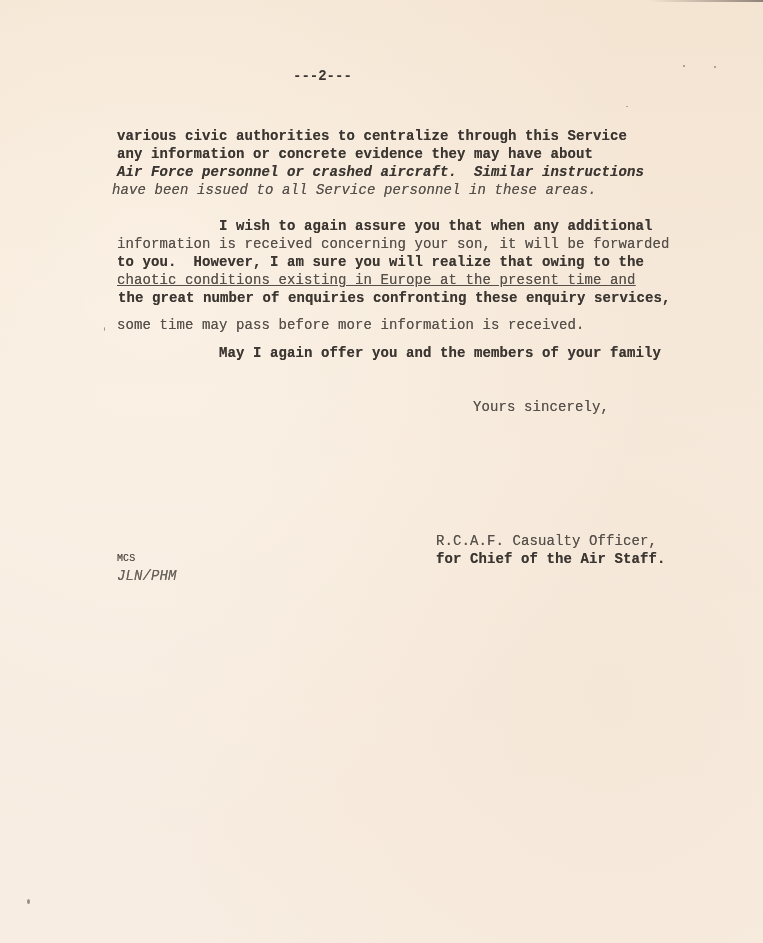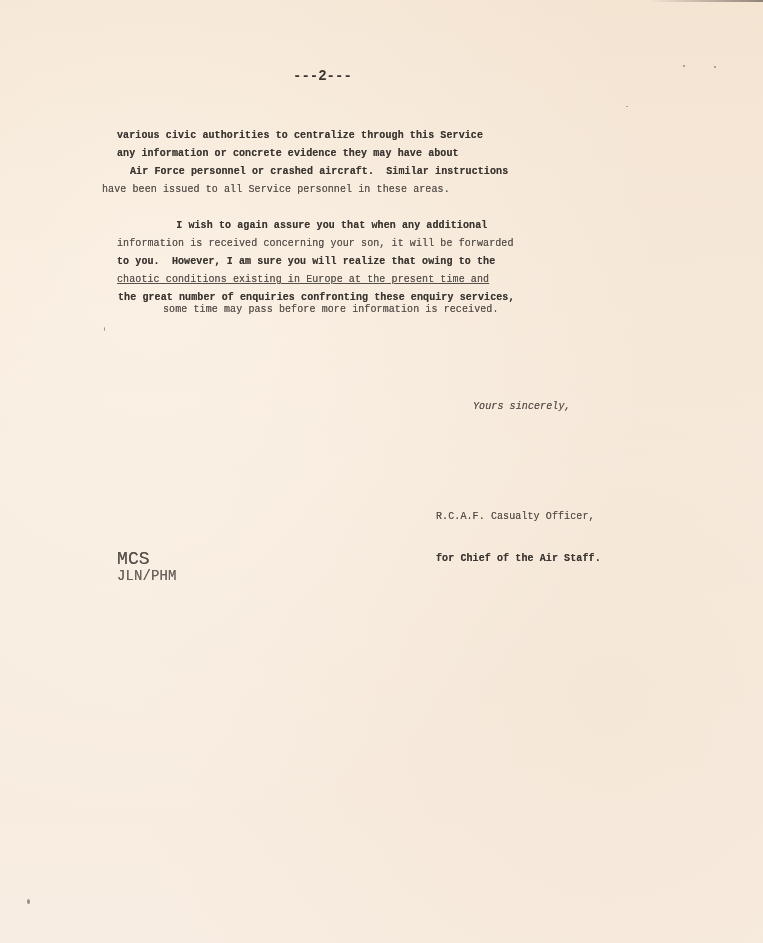--- a/index.html
+++ b/index.html
@@ -25,21 +25,21 @@
     }
     .top-edge {
       position: absolute;
       left: 0; top: 0;
       width: 763px; height: 2px;
       background: linear-gradient(90deg, rgba(0,0,0,0) 0%, rgba(0,0,0,0) 85%, rgba(60,50,45,0.55) 100%);
     }
     .line {
       position: absolute;
       white-space: pre;
-      font-size: 10px;
+      font-size: 14px;
       line-height: 18px;
       letter-spacing: 0.1px;
       font-weight: bold;
       text-shadow: 0 0 0.6px rgba(50,45,40,0.6);
     }
     .light { color: #56504a; font-weight: normal; }
     .page-num {
       position: absolute;
       left: 293px;
       top: 68px;
@@ -58,37 +58,38 @@
 </head>
 <body>
 
 <div class="page">
   <div class="top-edge"></div>
 
   <div class="page-num">---2---</div>
 
   <div class="line" style="left:117px; top:127px;">various civic authorities to centralize through this Service</div>
   <div class="line" style="left:117px; top:145px;">any information or concrete evidence they may have about</div>
-  <div class="line" style="left:130px; top:163px;">Air Force personnel or crashed aircraft.  Similar instructions</div>
-  <div class="line light" style="left:102px; top:181px;">have been issued to all Service personnel in these areas.</div>
+  <div class="line" style="left:117px; top:163px;font-style:italic;">Air Force personnel or crashed aircraft.  Similar instructions</div>
+  <div class="line light" style="left:112px; top:181px;font-style:italic;">have been issued to all Service personnel in these areas.</div>
 
-  <div class="line" style="left:103px; top:217px;font-family:Liberation Mono, monospace;">            I wish to again assure you that when any additional</div>
+  <div class="line" style="left:117px; top:217px;font-family:Liberation Mono, monospace;">            I wish to again assure you that when any additional</div>
   <div class="line" style="left:117px; top:253px;">to you.  However, I am sure you will realize that owing to the</div>
   <div class="line light" style="left:117px; top:235px;">information is received concerning your son, it will be forwarded</div>
   <div class="line light" style="left:117px; top:271px;text-decoration:underline;">chaotic conditions existing in Europe at the present time and</div>
   <div class="line" style="left:118px; top:289px;">the great number of enquiries confronting these enquiry services,</div>
-  <div class="line light" style="left:117px; top:301px;margin-left:46px;">some time may pass before more information is received.</div>
+  <div class="line light" style="left:117px; top:316px;">some time may pass before more information is received.</div>
 
+  <div class="line" style="left:117px; top:344px;">            May I again offer you and the members of your family</div>
 
-  <div class="line light" style="left:473px; top:398px;font-style:italic;">Yours sincerely,</div>
+  <div class="line light" style="left:473px; top:398px;">Yours sincerely,</div>
 
-  <div class="line light" style="left:436px; top:508px;">R.C.A.F. Casualty Officer,</div>
+  <div class="line light" style="left:436px; top:532px;">R.C.A.F. Casualty Officer,</div>
   <div class="line" style="left:436px; top:550px;">for Chief of the Air Staff.</div>
 
-  <div class="line light" style="left:117px; top:550px; font-size:18px;">MCS</div>
-  <div class="line light" style="left:117px; top:567px; font-size:14px; color:#6a635c;">JLN/PHM</div>
+  <div class="line light" style="left:117px; top:550px; font-size:10px;">MCS</div>
+  <div class="line light" style="left:117px; top:567px; font-size:14px; color:#6a635c;font-style:italic;">JLN/PHM</div>
 
   <div class="speck" style="left:27px; top:899px; width:3px; height:5px;"></div>
   <div class="speck" style="left:104px; top:327px; width:1px; height:4px;"></div>
   <div class="speck" style="left:683px; top:65px; width:2px; height:2px;"></div>
   <div class="speck" style="left:714px; top:66px; width:2px; height:2px;"></div>
   <div class="speck" style="left:626px; top:106px; width:2px; height:1px;"></div>
 </div>
 
 </body></html>

